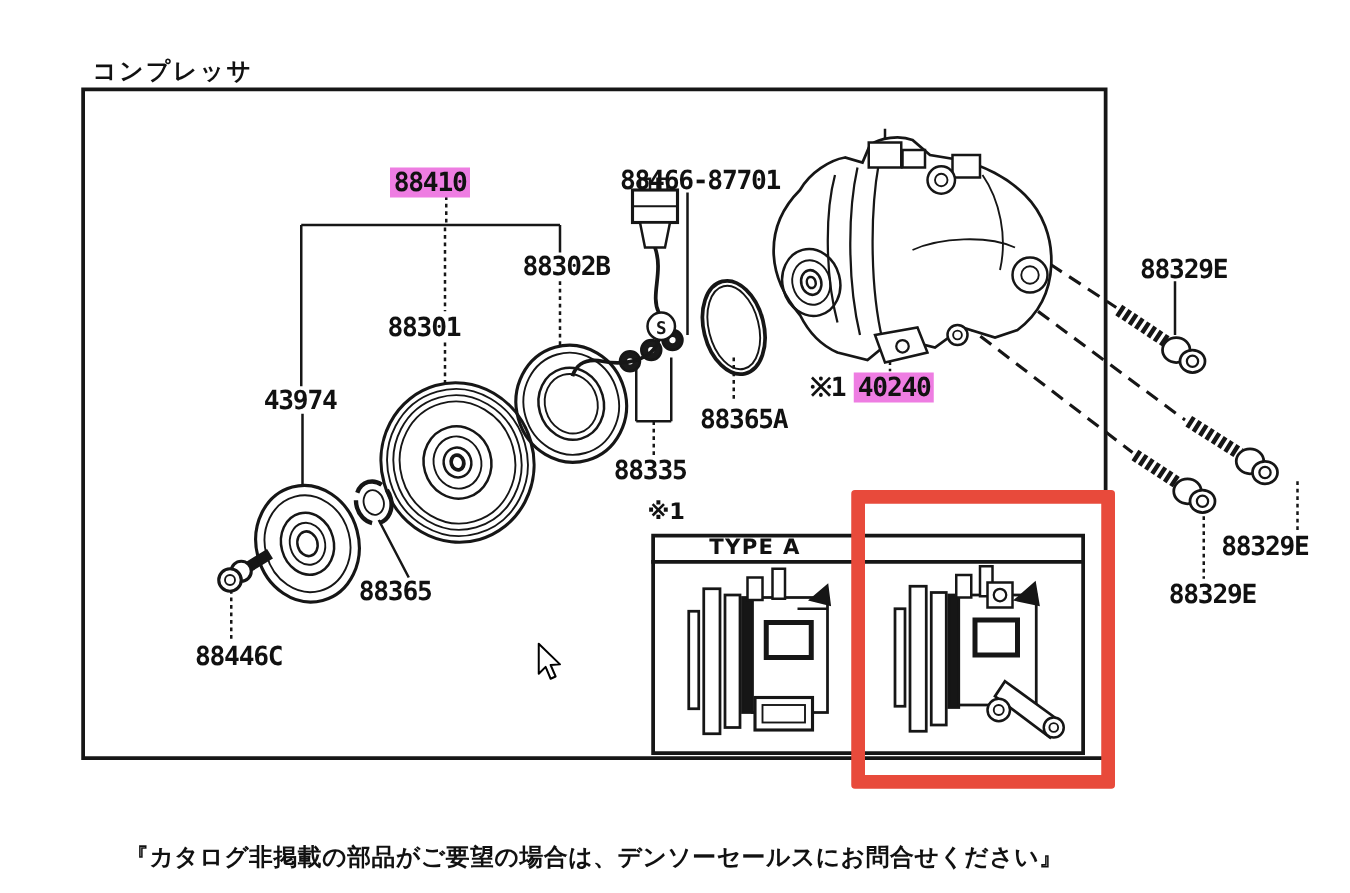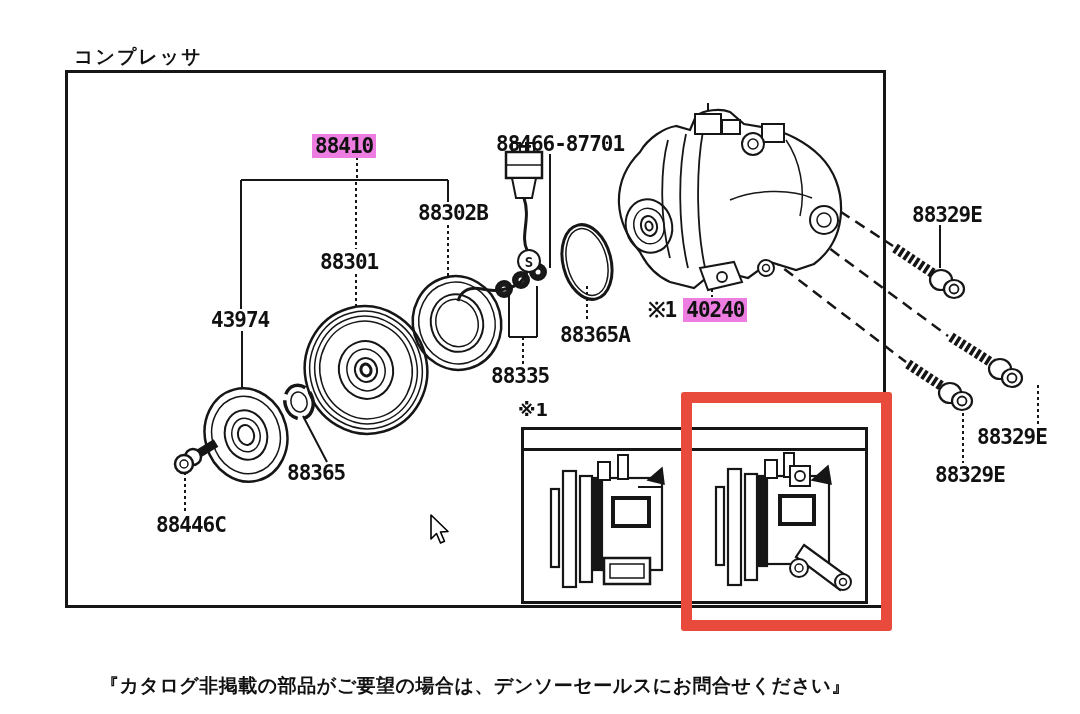--- a/index.html
+++ b/index.html
@@ -206,29 +206,30 @@
       <circle cx="843" cy="582" r="3.5" stroke-width="1.5"></circle>
       <circle cx="799" cy="568" r="9" stroke-width="2"></circle>
       <circle cx="799" cy="568" r="4" stroke-width="1.5"></circle>
     </g>
   </svg>
 
   <div class="table-frame"></div>
   <div class="table-header-line"></div>
   <div class="table-divider"></div>
   <div class="inset-ref">※1</div>
+  <div class="type-header type-a">TYPE A</div>
 
   <div class="red-inset"></div>
 
   <div class="part-label" style="left:312px; top:134px;">
     <span class="hl">88410</span>
   </div>
   <div class="part-label" style="left:496px; top:132px;">88466-87701</div>
   <div class="part-label" style="left:418px; top:201px;text-align:center;">88302B</div>
-  <div class="part-label" style="left:320px; top:250px;">88301</div>
+  <div class="part-label" style="left:310px; top:250px;">88301</div>
   <div class="part-label" style="left:211px; top:308px;">43974</div>
   <div class="part-label" style="left:287px; top:461px;">88365</div>
   <div class="part-label" style="left:156px; top:513px;">88446C</div>
   <div class="part-label" style="left:491px; top:364px;">88335</div>
   <div class="part-label" style="left:560px; top:323px;">88365A</div>
   <div class="part-label ref-row" style="left:648px; top:298px;">
     <span>※1</span>
     <span class="hl">40240</span>
   </div>
   <div class="part-label" style="left:912px; top:203px;">88329E</div>

